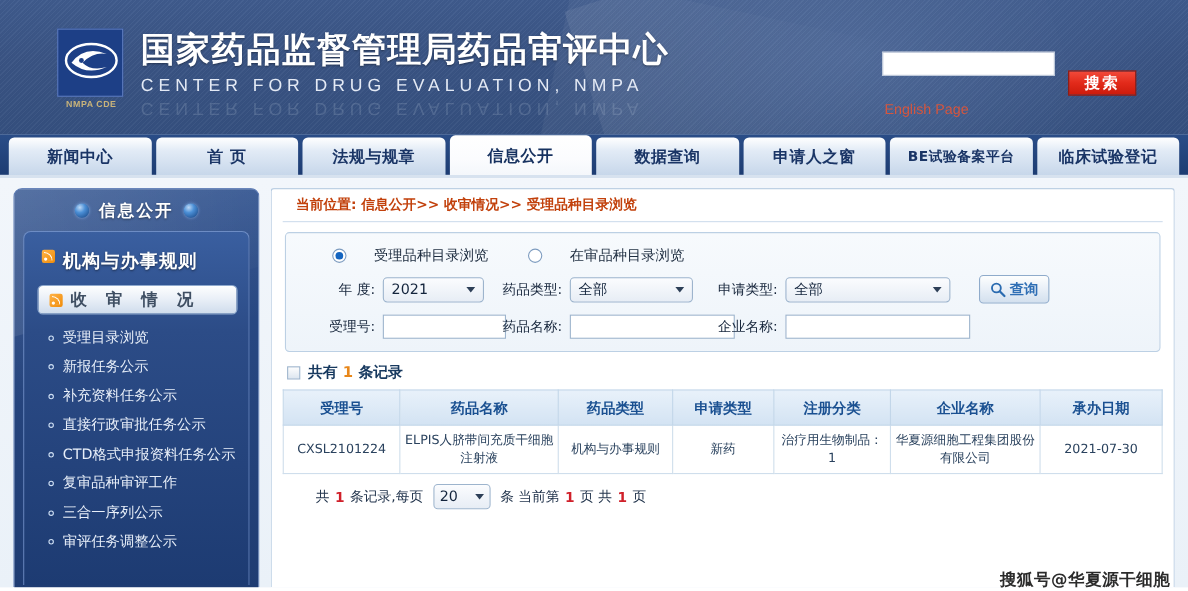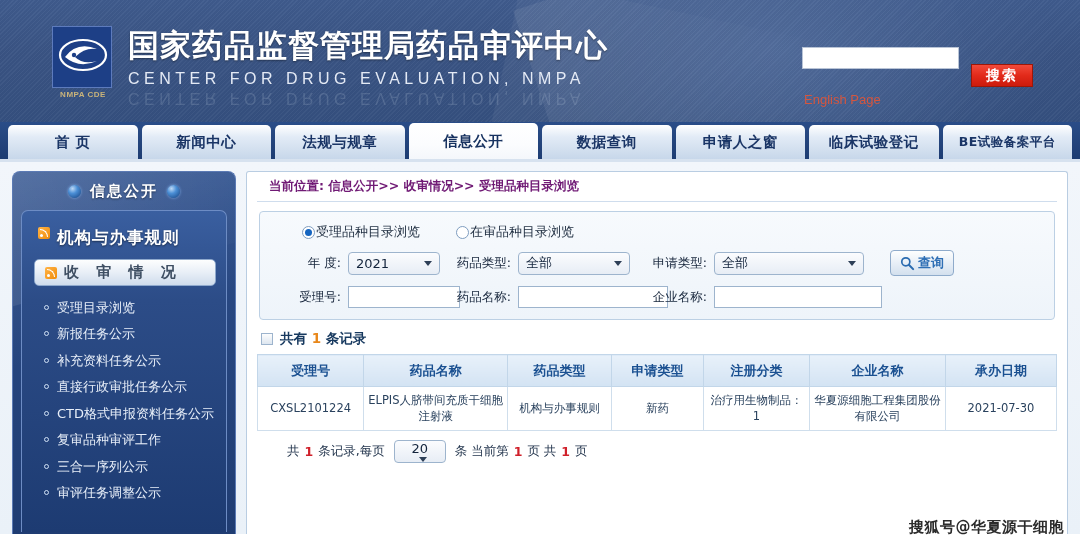--- a/index.html
+++ b/index.html
@@ -233,33 +233,33 @@
     border: 1px solid #b9cde2;
     border-bottom: none;
     border-radius: 3px 3px 0 0;
     padding: 0 10px;
     position: relative;
     overflow: hidden;
   }
   .breadcrumb {
     height: 30px; display: flex; align-items: center;
     border-bottom: 1px solid #cfdded;
-    font-size: 12.5px; color: #701a75; font-weight: bold;
+    font-size: 12.5px; color: #c2410c; font-weight: bold;
     padding-left: 12px;
     font-family: "DejaVu Sans", sans-serif;
   }
   .searchbox {
     margin: 9px 2px 0 2px;
     border: 1px solid #bcd0e4;
     border-radius: 4px;
     background: linear-gradient(180deg, #f7fafd 0%, #eef4fa 100%);
     padding: 9px 14px 11px 14px;
   }
   .radio-row { display: flex; align-items: center; gap: 36px; padding: 2px 0 9px 28px; }
-  .radio-item { display: flex; align-items: center; gap: 1px; cursor: pointer; justify-content: space-between; }
+  .radio-item { display: flex; align-items: center; gap: 25px; cursor: pointer; justify-content: space-between; }
   .radio {
     width: 13px; height: 13px; border-radius: 50%;
     border: 1px solid #7f9dc0; background: #fff;
     display: flex; align-items: center; justify-content: center; flex: none;
   }
   .radio.checked:after {
     content: ""; width: 7px; height: 7px; border-radius: 50%;
     background: #1565c0;
   }
   .radio-label {
@@ -363,21 +363,20 @@
     font-family: "DejaVu Sans", sans-serif;
   }
   .pager .red { color: #d0202a; font-weight: bold; }
   .pager-sel {
     height: 23px; width: 52px;
     border: 1px solid #9db4cd; border-radius: 4px;
     background: linear-gradient(180deg, #fbfcfe 0%, #e7edf5 100%);
     display: flex; align-items: center; justify-content: space-between;
     padding: 0 5px; font-size: 13px; color: #13243c; cursor: pointer;
     margin: 0 4px;
-    flex-direction: column;
   }
 
   .watermark {
     position: absolute; right: 16px; bottom: 0;
     font-size: 15px; font-weight: bold; color: #2b2b2b;
     letter-spacing: 0.5px;
     text-shadow: 0 0 2px rgba(255,255,255,0.9);
     font-family: "DejaVu Sans", sans-serif;
     z-index: 40;
   }
@@ -412,28 +411,28 @@
     <div class="search-area">
       <div class="search-row">
         <input class="search-input" type="text" value="" placeholder="" style="">
         <div class="search-btn">搜索</div>
       </div>
       <div class="english-page">English Page</div>
     </div>
   </div>
 
   <div class="nav">
+    <div class="nav-item">新闻中心</div>
     <div class="nav-item">首 页</div>
-    <div class="nav-item">新闻中心</div>
     <div class="nav-item">法规与规章</div>
     <div class="nav-item active">信息公开</div>
     <div class="nav-item">数据查询</div>
     <div class="nav-item">申请人之窗</div>
+    <div class="nav-item small">BE试验备案平台</div>
     <div class="nav-item">临床试验登记</div>
-    <div class="nav-item small">BE试验备案平台</div>
   </div>
 
   <div class="body-wrap">
 
     <div class="sidebar">
       <div class="sb-streak"></div>
       <div class="sb-head">
         <div class="orb"></div>
         <div class="sb-head-text">信息公开</div>
         <div class="orb"></div>

